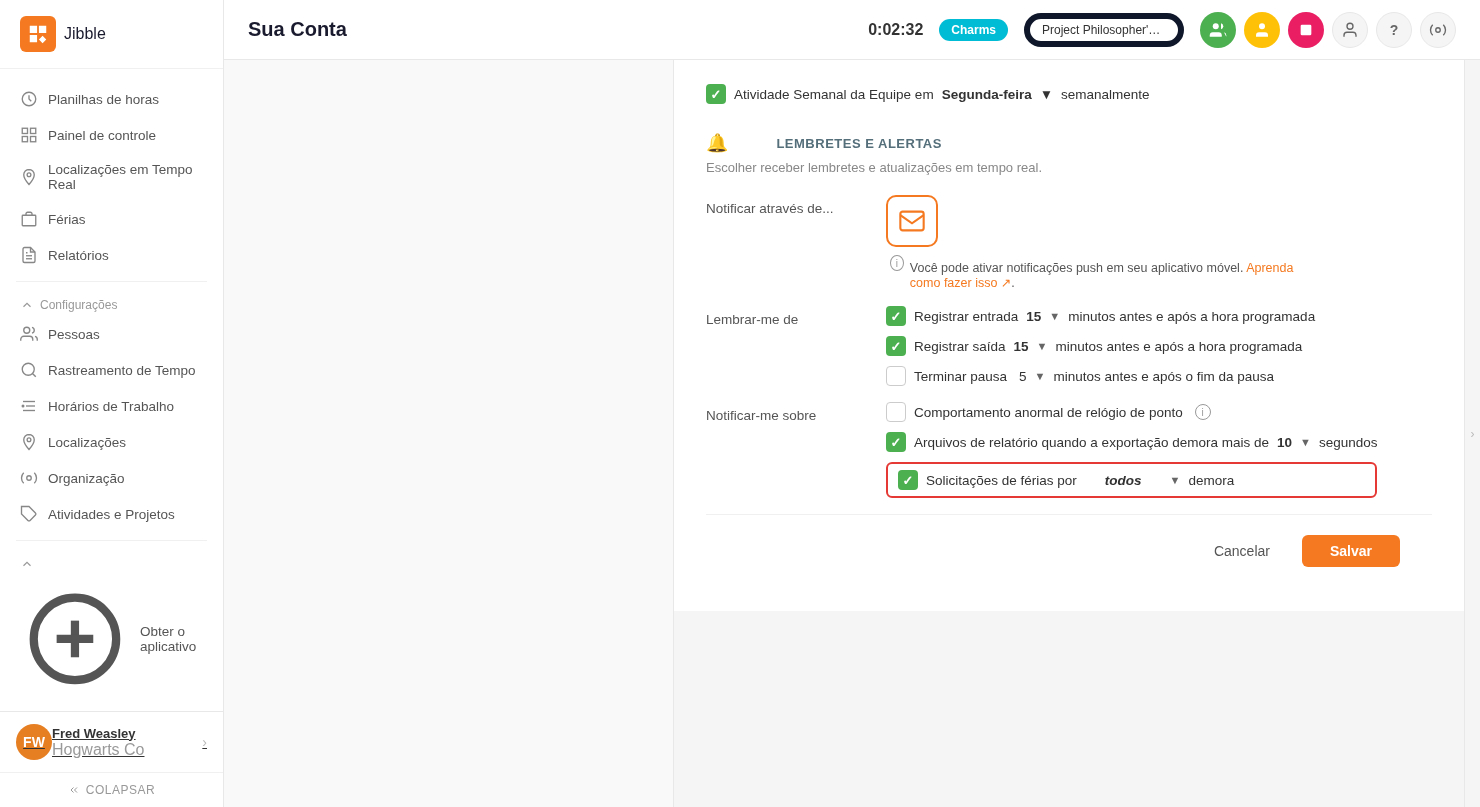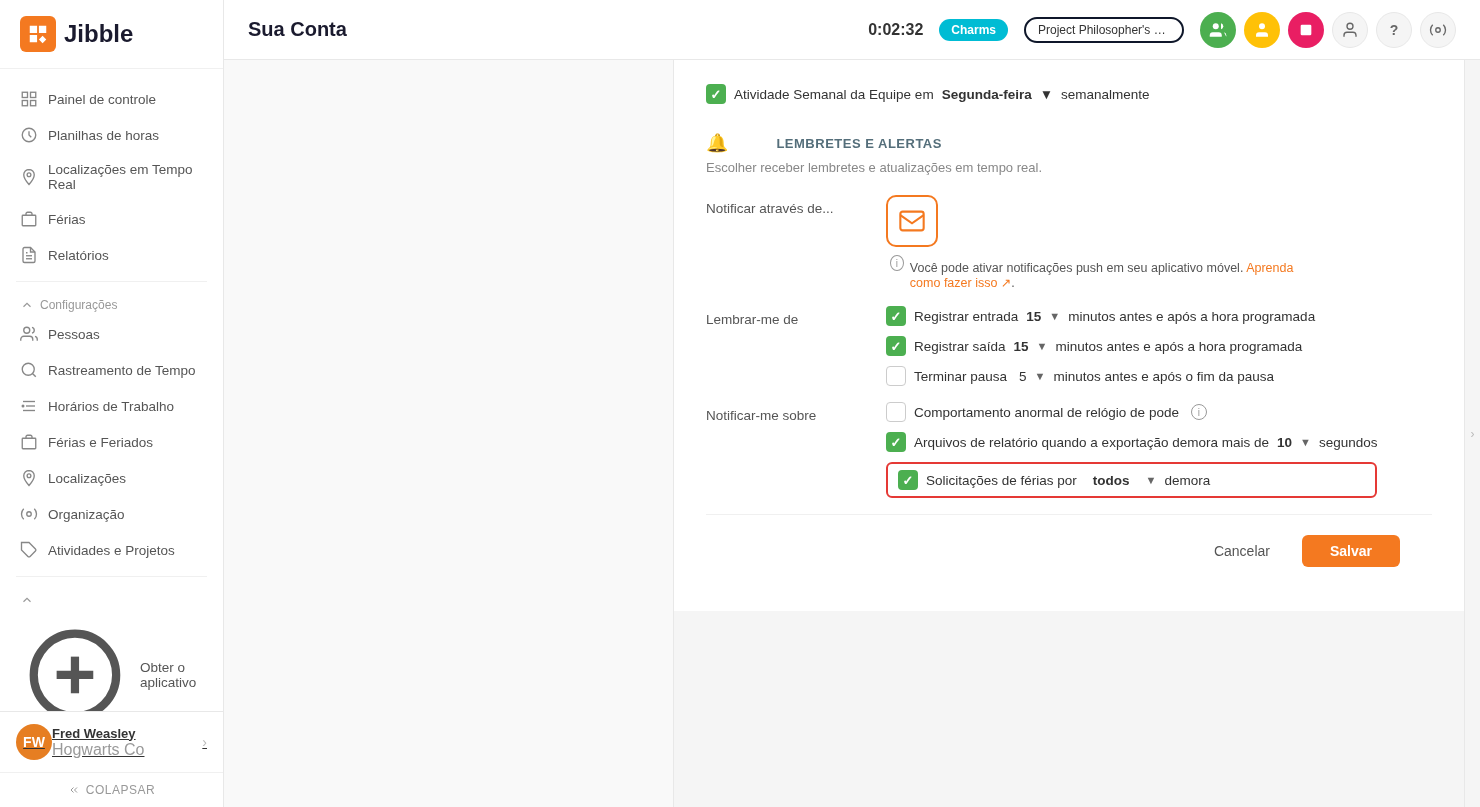--- a/index.html
+++ b/index.html
@@ -3,21 +3,21 @@
   <meta charset="utf-8">
   <style>
     * { box-sizing: border-box; margin: 0; padding: 0; }
     body { font-family: -apple-system, BlinkMacSystemFont, 'Segoe UI', sans-serif; font-size: 14px; color: #333; background: #f5f5f5; display: flex; height: 807px; overflow: hidden; }
 
     
     .sidebar { width: 224px; background: #fff; border-right: 1px solid #e8e8e8; display: flex; flex-direction: column; height: 100%; flex-shrink: 0; }
     .sidebar-logo { padding: 16px 20px; display: flex; align-items: center; gap: 8px; border-bottom: 1px solid #f0f0f0; }
     .logo-icon { width: 36px; height: 36px; background: #f47920; border-radius: 6px; display: flex; align-items: center; justify-content: center; }
     .logo-icon svg { width: 22px; height: 22px; fill: #fff; }
-    .logo-text { font-size: 24px; font-weight: 700; color: #1a1a2e; }
+    .logo-text { font-size: 16px; font-weight: 400; color: #1a1a2e; }
     .sidebar-nav { flex: 1; overflow-y: auto; padding: 12px 0; }
     .nav-item { display: flex; align-items: center; gap: 10px; padding: 9px 20px; cursor: pointer; color: #555; font-size: 13.5px; border-radius: 0; transition: background 0.15s; }
     .nav-item .nav-icon { width: 18px; height: 18px; opacity: 0.7; flex-shrink: 0; }
     .nav-divider { height: 1px; background: #f0f0f0; margin: 8px 16px; }
     .nav-section-label { padding: 8px 20px 4px; font-size: 12px; color: #999; display: flex; align-items: center; gap: 6px; cursor: pointer; }
     .sidebar-footer { border-top: 1px solid #e8e8e8; padding: 12px 16px; display: flex; align-items: center; cursor: pointer; text-decoration: underline; }
     .avatar { width: 36px; height: 36px; border-radius: 50%; background: #e67e22; display: flex; align-items: center; justify-content: center; color: #fff; font-weight: 700; font-size: 14px; flex-shrink: 0; }
     .footer-user { flex: 1; }
     .footer-name { font-weight: 600; font-size: 13px; color: #333; }
     .footer-org { font-size: 16px; color: #999; }
@@ -26,21 +26,21 @@
     .get-app-item { display: flex; align-items: center; gap: 10px; padding: 9px 20px; cursor: pointer; color: #555; font-size: 13.5px; }
 
     
     .main { flex: 1; display: flex; flex-direction: column; overflow: hidden; }
 
     
     .topbar { height: 60px; background: #fff; border-bottom: 1px solid #e8e8e8; display: flex; align-items: center; padding: 0 24px; gap: 16px; flex-shrink: 0; }
     .page-title { font-size: 20px; font-weight: 600; color: #1a1a2e; flex: 1; }
     .timer { font-size: 16px; font-weight: 600; color: #333; }
     .project-badge { background: #00bcd4; color: #fff; border-radius: 20px; padding: 4px 12px; font-size: 12px; font-weight: 600; }
-    .project-name { background: #fff; border: 2px solid #0f172a; border-radius: 20px; padding: 4px 12px; font-size: 12px; color: #333; max-width: 160px; white-space: nowrap; overflow: hidden; text-overflow: ellipsis; }
+    .project-name { background: #fff; border: 6px solid #0f172a; border-radius: 20px; padding: 4px 12px; font-size: 12px; color: #333; max-width: 160px; white-space: nowrap; overflow: hidden; text-overflow: ellipsis; }
     .topbar-icons { display: flex; align-items: center; gap: 8px; }
     .topbar-icon-btn { width: 36px; height: 36px; border-radius: 50%; display: flex; align-items: center; justify-content: center; cursor: pointer; border: none; font-size: 16px; }
     .icon-green { background: #4caf50; color: #fff; }
     .icon-yellow { background: #ffc107; color: #fff; }
     .icon-red { background: #e91e63; color: #fff; }
     .icon-gray { background: #f5f5f5; color: #666; border: 1px solid #e8e8e8; }
 
     
     .content-area { flex: 1; display: flex; overflow: hidden; }
     .content-left { width: 450px; background: #f9f9f9; border-right: 1px solid #e8e8e8; flex-shrink: 0; }
@@ -97,33 +97,33 @@
       <svg viewBox="0 0 24 24">
           <path d="M3 3h8v8H3V3zm10 0h8v8h-8V3zM3 13h8v8H3v-8zm10 5l4-4 4 4-4 4-4-4z"></path>
         </svg>
     </div>
     <span class="logo-text">Jibble</span>
   </div>
 
   <div class="sidebar-nav">
     <div class="nav-item">
       <svg class="nav-icon" viewBox="0 0 24 24" fill="none" stroke="currentColor" stroke-width="1.8">
+          <circle cx="12" cy="12" r="9"></circle>
+          <path d="M12 7v5l3 3"></path>
+        </svg>
+      <span>Planilhas de horas</span>
+    </div>
+    <div class="nav-item">
+      <svg class="nav-icon" viewBox="0 0 24 24" fill="none" stroke="currentColor" stroke-width="1.8">
           <rect x="3" y="3" width="7" height="7"></rect>
           <rect x="14" y="3" width="7" height="7"></rect>
           <rect x="3" y="14" width="7" height="7"></rect>
           <rect x="14" y="14" width="7" height="7"></rect>
         </svg>
       <span>Painel de controle</span>
-    </div>
-    <div class="nav-item">
-      <svg class="nav-icon" viewBox="0 0 24 24" fill="none" stroke="currentColor" stroke-width="1.8">
-          <circle cx="12" cy="12" r="9"></circle>
-          <path d="M12 7v5l3 3"></path>
-        </svg>
-      <span>Planilhas de horas</span>
     </div>
     <div class="nav-item">
       <svg class="nav-icon" viewBox="0 0 24 24" fill="none" stroke="currentColor" stroke-width="1.8">
           <path d="M12 2C8.13 2 5 5.13 5 9c0 5.25 7 13 7 13s7-7.75 7-13c0-3.87-3.13-7-7-7zm0 9.5c-1.38 0-2.5-1.12-2.5-2.5s1.12-2.5 2.5-2.5 2.5 1.12 2.5 2.5-1.12 2.5-2.5 2.5z"></path>
         </svg>
       <span>Localizações em Tempo Real</span>
     </div>
     <div class="nav-item">
       <svg class="nav-icon" viewBox="0 0 24 24" fill="none" stroke="currentColor" stroke-width="1.8">
           <rect x="3" y="7" width="18" height="14" rx="1"></rect>
@@ -168,27 +168,20 @@
       <span>Rastreamento de Tempo</span>
     </div>
     <div class="nav-item">
       <svg class="nav-icon" viewBox="0 0 24 24" fill="none" stroke="currentColor" stroke-width="1.8">
           <line x1="4" y1="6" x2="20" y2="6"></line>
           <line x1="8" y1="12" x2="20" y2="12"></line>
           <line x1="4" y1="18" x2="20" y2="18"></line>
           <circle cx="4" cy="12" r="2" fill="currentColor" stroke="none"></circle>
         </svg>
       <span>Horários de Trabalho</span>
-    </div>
-    <div class="nav-item">
-      <svg class="nav-icon" viewBox="0 0 24 24" fill="none" stroke="currentColor" stroke-width="1.8">
-          <rect x="3" y="7" width="18" height="14" rx="1"></rect>
-          <path d="M16 7V5a2 2 0 0 0-2-2h-4a2 2 0 0 0-2 2v2"></path>
-        </svg>
-      <span>Férias e Feriados</span>
     </div>
     <div class="nav-item">
       <svg class="nav-icon" viewBox="0 0 24 24" fill="none" stroke="currentColor" stroke-width="1.8">
           <path d="M12 2C8.13 2 5 5.13 5 9c0 5.25 7 13 7 13s7-7.75 7-13c0-3.87-3.13-7-7-7zm0 9.5c-1.38 0-2.5-1.12-2.5-2.5s1.12-2.5 2.5-2.5 2.5 1.12 2.5 2.5-1.12 2.5-2.5 2.5z"></path>
         </svg>
       <span>Localizações</span>
     </div>
     <div class="nav-item">
       <svg class="nav-icon" viewBox="0 0 24 24" fill="none" stroke="currentColor" stroke-width="1.8">
           <circle cx="12" cy="12" r="3"></circle>
@@ -354,36 +347,36 @@
             </div>
           </div>
         </div>
 
         <div class="notify-row" style="margin-top:8px;">
           <span class="notify-label">Notificar-me sobre</span>
           <div class="reminder-options">
 
             <div class="reminder-item">
               <div class="checkbox-empty"></div>
-              <span>Comportamento anormal de relógio de pode</span>
+              <span>Comportamento anormal de relógio de ponto</span>
               <span class="info-icon">i</span>
             </div>
 
             <div class="reminder-item">
               <div class="checkbox-green"></div>
               <span>Arquivos de relatório quando a exportação demora mais de</span>
               <strong>10</strong>
               <span class="dropdown-arrow">▼</span>
               <span>segundos</span>
             </div>
 
             <div class="highlighted-row">
               <div class="checkbox-green"></div>
               <span>Solicitações de férias por</span>
-              <strong style="margin:0 8px;">todos</strong>
+              <strong style="margin:0 20px;font-style:italic;">todos</strong>
               <span class="dropdown-arrow">▼</span>
               <span>demora</span>
             </div>
           </div>
         </div>
 
         <div class="footer-actions">
           <button class="btn-cancel">Cancelar</button>
           <button class="btn-save">Salvar</button>
         </div>

